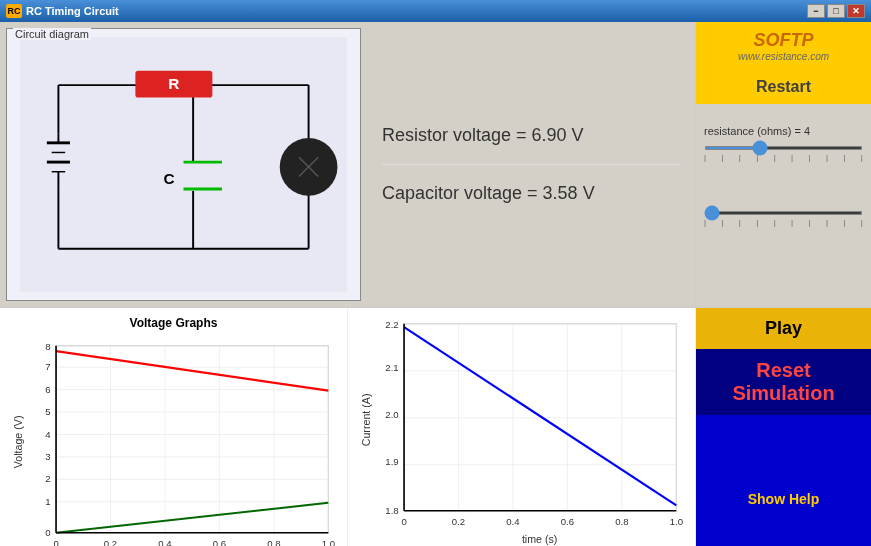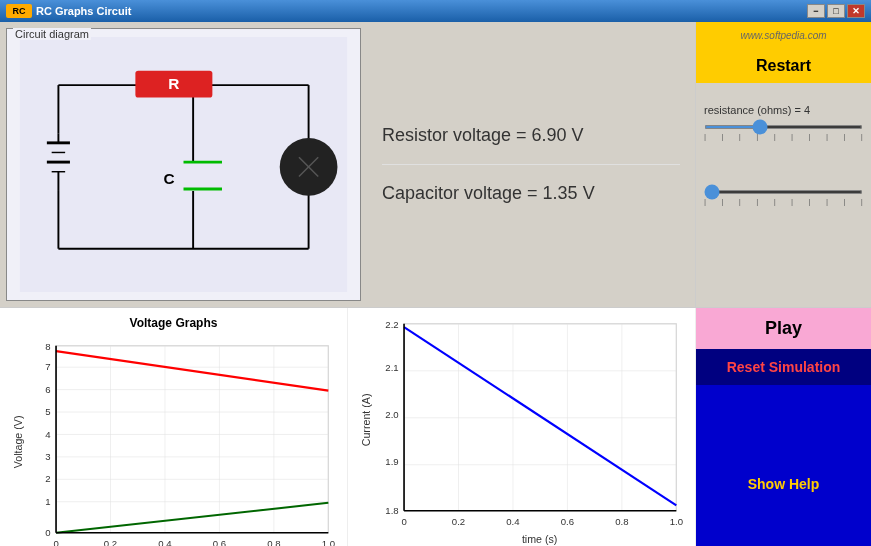--- a/index.html
+++ b/index.html
@@ -18,21 +18,21 @@
       height: 22px;
       display: flex;
       align-items: center;
       padding: 0 6px;
       color: white;
       font-size: 11px;
       font-weight: bold;
       gap: 4px;
     }
     .titlebar-icon {
-      width: 26px; height: 14px;
+      width: 16px; height: 14px;
       background: #ffaa00;
       border-radius: 2px;
       display: flex; align-items: center; justify-content: center;
       font-size: 9px; color: #000; font-weight: bold;
     }
     .titlebar-title { flex: 1; }
     .titlebar-buttons { display: flex; gap: 2px; }
     .titlebar-btn {
       width: 18px; height: 14px;
       border: 1px solid #888;
@@ -116,21 +116,21 @@
       font-weight: bold;
       color: #cc6600;
     }
 
     .btn-restart {
       background: #ffcc00;
       border: none;
       padding: 8px;
       font-size: 16px;
       font-weight: bold;
-      color: #000000;
+      color: #404040;
       cursor: pointer;
       text-align: center;
     }
 
     .slider-section {
       background: #d4d0c8;
       padding: 21px 8px;
     }
     .slider-label {
       font-size: 11px;
@@ -144,34 +144,34 @@
       accent-color: #4a90d9;
     }
     .tick-marks {
       display: flex;
       justify-content: space-between;
       margin-top: 0px;
     }
     .tick { font-size: 8px; color: #666; }
 
     .btn-play {
-      background: #f9a8d4;
+      background: #eab308;
       border: none;
       padding: 10px;
       font-size: 18px;
       font-weight: bold;
       color: #000;
       cursor: pointer;
       text-align: center;
     }
     .btn-reset {
       background: #000080;
       border: none;
       padding: 10px;
-      font-size: 14px;
+      font-size: 20px;
       font-weight: bold;
       color: #ff4444;
       cursor: pointer;
       text-align: center;
     }
     .btn-help {
       background: #0000cc;
       border: none;
       padding: 10px;
       font-size: 14px;
@@ -217,21 +217,21 @@
       flex-direction: column;
     }
   </style>
 </head>
 <body>
 
 <div class="titlebar">
   <div class="titlebar-icon">
     <span>RC</span>
   </div>
-  <span class="titlebar-title">RC Graphs Circuit</span>
+  <span class="titlebar-title">RC Timing Circuit</span>
   <div class="titlebar-buttons">
     <div class="titlebar-btn">−</div>
     <div class="titlebar-btn">□</div>
     <div class="titlebar-btn close">✕</div>
   </div>
 </div>
 
 <div class="main">
 
   <div class="top-section">
@@ -273,26 +273,27 @@
           <circle cx="300" cy="135" r="30" fill="#222"></circle>
 
           <line x1="290" y1="125" x2="310" y2="145" stroke="#555" stroke-width="1.5"></line>
           <line x1="310" y1="125" x2="290" y2="145" stroke="#555" stroke-width="1.5"></line>
         </svg>
       </div>
     </div>
 
     <div class="readings-panel">
       <div class="reading-item">Resistor voltage = 6.90 V</div>
-      <div class="reading-item">Capacitor voltage = 1.35 V</div>
+      <div class="reading-item">Capacitor voltage = 3.58 V</div>
     </div>
 
     <div class="controls-panel">
       <div class="watermark">
-        <div>www.softpedia.com</div>
+        <div class="watermark-title">SOFTP</div>
+        <div>www.resistance.com</div>
       </div>
       <button class="btn-restart">Restart</button>
       <div class="slider-section">
         <div class="slider-label">resistance (ohms) = 4</div>
         <input type="range" min="1" max="10" value="4" style="">
         <div class="tick-marks">
           <span class="tick">|</span>
           <span class="tick">|</span>
           <span class="tick">|</span>
           <span class="tick">|</span>

